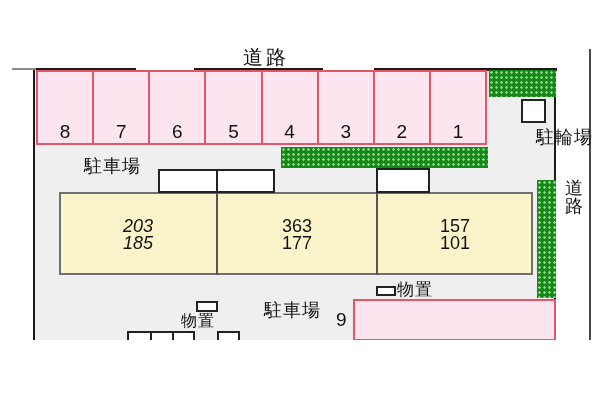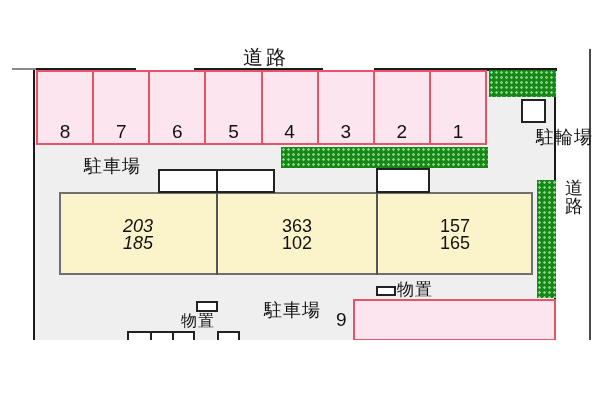--- a/index.html
+++ b/index.html
@@ -132,25 +132,25 @@
 
   <div class="abs building"></div>
   <div class="abs bdiv d1"></div>
   <div class="abs bdiv d2"></div>
   <div class="abs unit u1">
     <span>203</span>
     <span>185</span>
   </div>
   <div class="abs unit u2">
     <span>363</span>
-    <span>102</span>
+    <span>177</span>
   </div>
   <div class="abs unit u3">
     <span>157</span>
-    <span>165</span>
+    <span>101</span>
   </div>
   <div class="abs rect porch-left">
     <div class="porch-div"></div>
   </div>
   <div class="abs rect porch-right"></div>
 
   <div class="abs rect sto-a"></div>
   <div class="cjk sto-label-left">物置</div>
   <div class="abs rect sto-row">
     <div class="sdiv s1"></div>

